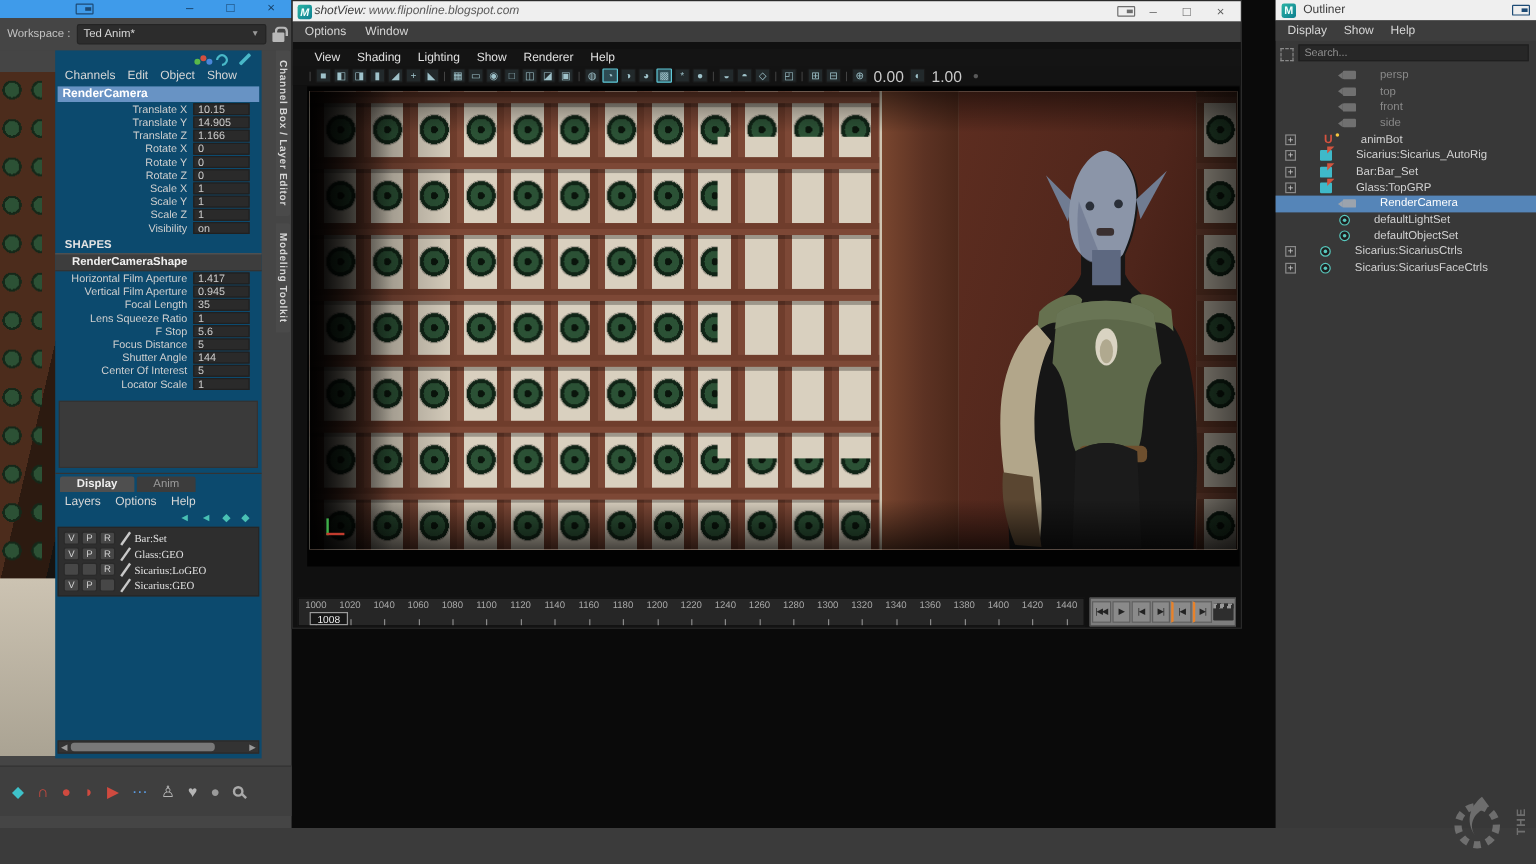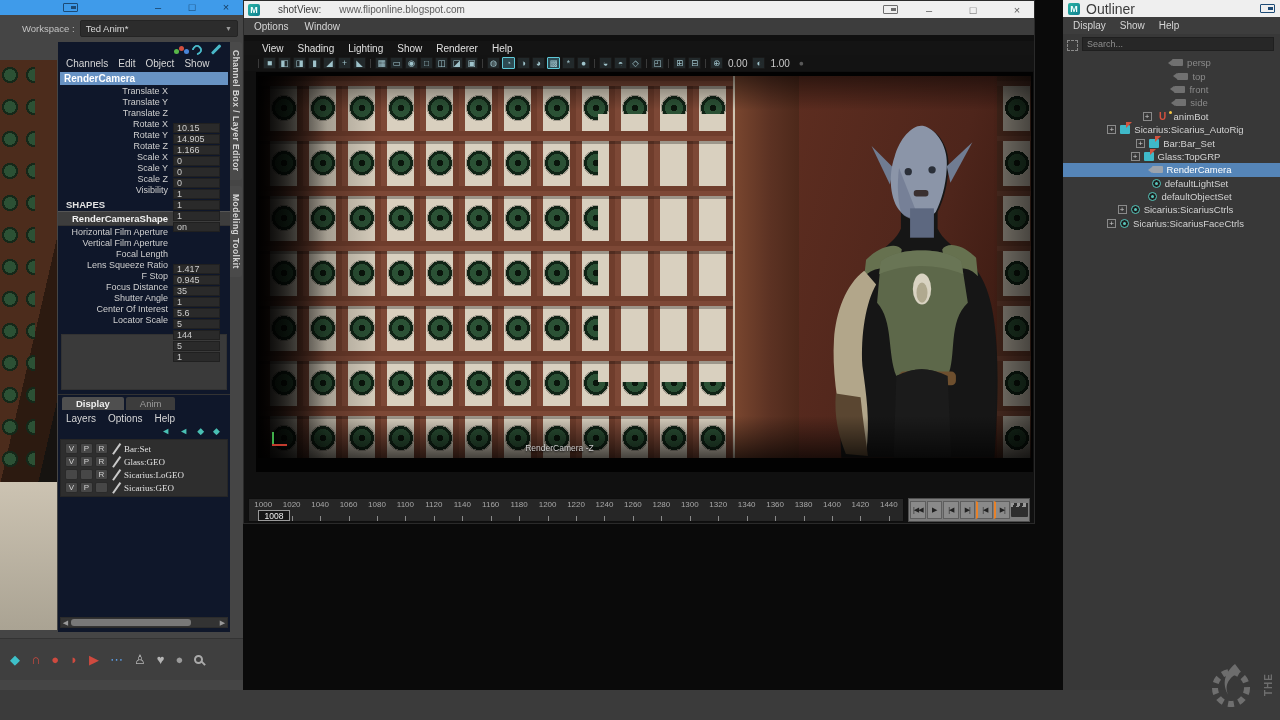--- a/index.html
+++ b/index.html
@@ -5,42 +5,42 @@
   *{margin:0;padding:0;box-sizing:border-box;font-family:"Liberation Sans","DejaVu Sans",sans-serif;}
   html,body{width:1280px;height:720px;overflow:hidden;background:#0a0a0a;}
   
   #main-left{position:absolute;left:0;top:0;width:243px;height:690px;background:#454545;}
   #blue-bar{position:absolute;left:0;top:0;width:100%;height:15px;background:#3f9bea;display:flex;align-items:center;}
   #blue-bar .spacer{flex:1}
   .i-display{width:15px;height:9px;border:1px solid #1c4a75;border-radius:1px;position:relative;}
   .i-display::after{content:"";position:absolute;right:1px;top:2px;width:5px;height:3px;background:#1c4a75;}
   #blue-bar .winctl{color:#143a5e;font-size:11px;width:34px;text-align:center;line-height:15px;}
   
-  #workspace-row{position:absolute;left:0;top:15px;width:100%;height:27px;background:#454545;display:flex;align-items:center;padding:0 6px;gap:5px;margin-left:16px;}
+  #workspace-row{position:absolute;left:0;top:15px;width:100%;height:27px;background:#454545;display:flex;align-items:center;padding:0 6px;gap:5px;}
   #workspace-row .wlabel{color:#c3c3c3;font-size:9.5px;}
   #workspace-dd{flex:1;height:17px;background:#2c2c2c;border:1px solid #242424;border-radius:2px;color:#d8d8d8;font-size:9.5px;display:flex;align-items:center;padding:0 5px;}
   #workspace-dd .ddarrow{margin-left:auto;color:#9a9a9a;font-size:7px;}
   .i-lock{width:10px;height:8px;background:#b8b8b8;border-radius:1px;position:relative;margin-top:4px;}
   .i-lock::before{content:"";position:absolute;left:1.5px;top:-5px;width:7px;height:6px;border:2px solid #b8b8b8;border-bottom:none;border-radius:4px 4px 0 0;}
   
   #sliver{position:absolute;left:0;top:60px;width:57px;height:570px;background:linear-gradient(103deg,#4c2c1c 0 52%,#2c1a10 52% 72%,#161310 72%);overflow:hidden;}
   #sliver .dots{position:absolute;left:0;top:0;width:62%;height:72%;background-image:radial-gradient(circle at 10px 15px,#2c5135 0 6px,#152819 6px 8px,transparent 8px);background-size:24px 32px;}
   #sliver .floor{position:absolute;left:0;bottom:0;width:100%;height:26%;background:linear-gradient(to bottom,#ccc3b2,#aaa393);}
   
-  #channelbox{position:absolute;left:58px;top:42px;width:172px;height:590px;background:#0f172a;}
+  #channelbox{position:absolute;left:46px;top:42px;width:172px;height:590px;background:#0c4a6e;}
   #cb-icons{display:flex;justify-content:flex-end;align-items:center;gap:8px;height:15px;padding-right:8px;}
   .i-node{width:5px;height:5px;border-radius:50%;background:#d34f3f;box-shadow:-5px 3px 0 #59b94a,5px 3px 0 #4a86d9;margin-top:-3px;}
   .i-gauge{width:10px;height:10px;border-radius:50%;border:2px solid #49b8c8;border-bottom-color:transparent;transform:rotate(45deg);}
   .i-pencil{width:12px;height:2.5px;background:#49b8c8;transform:rotate(-45deg);border-radius:1px;}
   #cb-menus{display:flex;gap:10px;padding:1px 0 2px 8px;}
   .menu-item{color:#d6d6d6;font-size:10px;}
   #cb-node-header{background:#6893c4;color:#fff;font-weight:bold;font-size:10px;padding:1px 4px;margin:1px 2px 1px 2px;}
   .arow{display:flex;height:11px;padding-right:10px;}
   .albl{flex:1;text-align:right;padding-right:5px;color:#cfcfcf;font-size:9px;white-space:nowrap;}
-  .aval{width:47px;background:#2a2a2a;border:1px solid #202020;color:#ccc;font-size:9px;height:10px;line-height:9px;padding:0 3px;flex:none;margin-top:37px;}
+  .aval{width:47px;background:#2a2a2a;border:1px solid #202020;color:#ccc;font-size:9px;height:10px;line-height:9px;padding:0 3px;flex:none;}
   #cb-shapes-label{color:#e2e2e2;font-size:9.5px;font-weight:bold;padding:3px 0 1px 8px;}
   #cb-shape-header{color:#f0f0f0;font-size:9.5px;font-weight:bold;background:#3d3d3d;border-top:1px solid #555;border-bottom:1px solid #333;padding:1px 0 1px 14px;margin-bottom:1px;}
   .cb-empty{margin:8px 3px 4px 3px;height:56px;background:#3a3a3a;border:1px solid #323232;}
   
   #le-tabs{display:flex;gap:2px;padding:2px 4px 0 4px;border-top:1px solid #333;margin-top:4px;}
   .le-tab{font-size:9.5px;color:#9a9a9a;background:#3c3c3c;padding:1px 14px;border-radius:2px 2px 0 0;}
   .le-tab.active{background:#4f4f4f;color:#efefef;font-weight:bold;}
   #le-menus{display:flex;gap:12px;padding:3px 0 2px 8px;}
   #le-minicons{display:flex;justify-content:flex-end;gap:9px;padding:1px 10px 3px 0;}
   .i-lay{color:#49c0b4;font-size:9px;line-height:9px;}
@@ -57,37 +57,37 @@
   
   #side-tabs{position:absolute;right:0;top:42px;width:13px;height:560px;}
   .vtab{writing-mode:vertical-rl;color:#d6d6d6;font-size:8.5px;font-weight:bold;background:#4a4a4a;padding:8px 1px;border-radius:0 2px 2px 0;margin-bottom:6px;letter-spacing:.5px;}
   
   #shelf{position:absolute;left:0;top:638px;width:243px;height:42px;background:#3f3f3f;border-top:1px solid #333;display:flex;align-items:center;gap:11px;padding-left:10px;}
   .shelf-icon{font-size:13px;line-height:13px;}
   .i-mag{width:9px;height:9px;border:2px solid #aaa;border-radius:50%;position:relative;}
   .i-mag::after{content:"";position:absolute;width:6px;height:2px;background:#aaa;transform:rotate(45deg);right:-5px;bottom:-2px;}
   
   #shotview{position:absolute;left:243px;top:0;width:792px;height:524px;background:#101010;border:1px solid #2a2a2a;}
-  #sv-title{position:absolute;left:0;top:0;width:100%;height:17px;background:#efefef;display:flex;align-items:center;gap:18px;padding:0 4px;}
+  #sv-title{position:absolute;left:0;top:0;width:100%;height:17px;background:#efefef;display:flex;align-items:center;gap:2px;padding:0 4px;font-style:italic;}
   .maya-m{width:12px;height:12px;background:linear-gradient(135deg,#2ab3a4,#0d7f90);color:#f2fffd;font-weight:bold;font-size:9px;line-height:12px;text-align:center;border-radius:2px;flex:none;}
   .maya-m::before{content:"M";}
   #sv-title .ttl{color:#3c3c3c;font-size:10px;}
   #sv-title .url{color:#5a5a5a;font-size:10px;}
   #sv-title .spacer{flex:1;}
   #sv-title .i-display{border-color:#6e6e6e;}
   #sv-title .i-display::after{background:#6e6e6e;}
   #sv-title .winctl{color:#5c5c5c;font-size:11px;width:26px;text-align:center;}
   #sv-menubar{position:absolute;left:0;top:17px;width:100%;height:17px;background:#3d3d3d;display:flex;gap:16px;align-items:center;padding-left:10px;}
   #sv-panelmenu{position:absolute;left:0;top:40px;width:100%;height:14px;display:flex;gap:14px;align-items:center;padding-left:18px;background:#141414;}
   #sv-panelmenu .menu-item{font-size:10px;color:#e0e0e0;}
   #sv-toolbar{position:absolute;left:0;top:54px;width:100%;height:16px;background:#131313;display:flex;gap:2px;align-items:center;padding-left:12px;}
   .tbi{width:13px;height:12px;display:flex;align-items:center;justify-content:center;color:#9fc3cb;font-size:8.5px;background:#22292b;border:1px solid #191919;border-radius:1px;flex:none;overflow:hidden;}
   .tbi.sep{background:transparent;border:none;color:#4d4d4d;width:5px;}
   .tbi.hl{border-color:#5fc9d8;background:#2d4b53;}
-  .tbi.field{width:auto;background:transparent;border:none;color:#c9c9c9;font-size:10px;padding:0 3px;}
+  .tbi.field{width:auto;background:transparent;border:none;color:#c9c9c9;font-size:13px;padding:0 3px;}
   .tbi.dim{background:transparent;border:none;color:#585858;}
   
   #sv-viewport{position:absolute;left:12px;top:71px;width:777px;height:400px;background:#020202;}
   #render{position:absolute;left:2px;top:4px;right:2px;bottom:14px;overflow:hidden;background:#d9d0bf;}
   #bottles{position:absolute;left:0;top:0;width:61.5%;height:100%;background-color:#d9d0bf;background-image:radial-gradient(circle at 26px 32px,#0a150c 0 3px,#2b5135 3px 9px,#102416 9px 12px,rgba(0,0,0,.25) 12px 13px,transparent 13px);background-size:39px 55px;}
   #patch{position:absolute;left:44%;top:10%;width:18%;height:70%;background:#d9d0bf;}
   #lattice{position:absolute;left:0;top:0;width:61.5%;height:100%;background-image:repeating-linear-gradient(to bottom,#6f3d2c 0 5px,#7d4836 5px 10px,rgba(0,0,0,.28) 10px 13px,transparent 13px 55px),repeating-linear-gradient(to right,#6f3d2c 0 6px,#7d4836 6px 12px,transparent 12px 39px);}
   #rack-shadow{position:absolute;left:0;top:0;width:61.5%;height:100%;background:linear-gradient(to right,rgba(0,0,0,.8),rgba(0,0,0,.25) 14%,transparent 26%);}
   #pillar{position:absolute;left:61.5%;top:0;width:8.5%;height:100%;background:linear-gradient(to right,#79462f,#5c3223 55%,#41211491);border-left:2px solid #cfc5b2;background-color:#5c3223;}
   #charbg{position:absolute;left:70%;top:0;right:0;height:100%;background:linear-gradient(105deg,#5d2d20 0,#4e251b 55%,#32150d 100%);}
@@ -106,28 +106,28 @@
   .tick::after{content:"";position:absolute;left:50%;bottom:0;width:1px;height:5px;background:#8a8a8a;}
   #frame-box{position:absolute;left:10px;bottom:1px;width:32px;height:11px;background:#161616;border:1px solid #9a9a9a;color:#f0f0f0;font-size:8.5px;text-align:center;line-height:10px;}
   #playback{width:122px;background:#7d7d7d;border:1px solid #4e4e4e;display:flex;align-items:center;padding:0 1px;gap:1px;}
   .pb{flex:1;height:18px;background:#8a8a8a;border:1px solid #5e5e5e;color:#222;font-size:7px;display:flex;align-items:center;justify-content:center;letter-spacing:-1px;}
   .pb.key{border-left:2px solid #e8822a;}
   .clap{width:17px;height:14px;background:#2e2e2e;position:relative;border-radius:1px;flex:none;}
   .clap::before{content:"";position:absolute;top:0;left:0;right:0;height:4px;background:repeating-linear-gradient(105deg,#999 0 3px,#2e2e2e 3px 6px);}
   
   #outliner{position:absolute;left:1063px;top:0;width:217px;height:690px;background:#383838;}
   #ol-title{height:17px;background:#efefef;display:flex;align-items:center;gap:6px;padding:0 5px;}
-  #ol-title .ttl{color:#3c3c3c;font-size:14px;flex:1;}
+  #ol-title .ttl{color:#3c3c3c;font-size:10px;flex:1;}
   #ol-menus{height:17px;background:#3d3d3d;display:flex;gap:14px;align-items:center;padding-left:10px;}
   #ol-search{height:19px;display:flex;align-items:flex-end;gap:4px;padding:2px 6px 2px 4px;}
   .i-selbox{width:11px;height:11px;border:1px dashed #8a8a8a;flex:none;}
   #ol-search input{flex:1;height:14px;background:#272727;border:1px solid #1f1f1f;color:#cfcfcf;font-size:9px;padding:0 4px;}
   #ol-search input::placeholder{color:#8f8f8f;}
   #ol-tree{padding-top:3px;}
-  .orow{display:flex;align-items:center;height:13.4px;padding-left:8px;gap:4px;font-size:9.5px;color:#d2d2d2;justify-content:center;}
+  .orow{display:flex;align-items:center;height:13.4px;padding-left:8px;gap:20px;font-size:9.5px;color:#d2d2d2;}
   .orow.ind{padding-left:24px;}
   .orow.dim .olabel{color:#8a8a8a;}
   .orow.sel{background:#5585b8;}
   .orow.sel .olabel{color:#fff;}
   .expander{width:9px;height:9px;border:1px solid #8a8a8a;color:#cfcfcf;font-size:8px;line-height:7px;text-align:center;flex:none;visibility:hidden;}
   .expander::before{content:"+";}
   .orow.exp .expander{visibility:visible;}
   .oicon{flex:none;display:flex;align-items:center;justify-content:center;width:14px;}
   .i-camera{width:11px;height:7px;background:#9ba3ad;border-radius:1px;position:relative;margin-left:3px;}
   .i-camera::before{content:"";position:absolute;left:-4px;top:.5px;border-right:4px solid #9ba3ad;border-top:3px solid transparent;border-bottom:3px solid transparent;}
@@ -468,21 +468,20 @@
         <path d="M60,196 C40,211 29,241 27,271 C25,302 30,341 38,372 L62,396 C67,360 62,330 58,300 C56,265 62,230 73,211 Z" fill="#b2a68a"></path>
         <path d="M29,330 C27,356 32,376 40,396 L64,398 C61,375 58,355 56,334 Z" fill="#5a4631"></path>
         <rect x="98" y="306" width="62" height="15" rx="5" fill="#6e4f2e"></rect>
         <path d="M95,311 C114,301 131,301 151,311 L155,400 L92,400 Z" fill="#1b1b1b"></path>
       </svg>
       <div id="vignette"></div>
       <div id="axis-gizmo">
         <span class="ay"></span>
           <span class="ax"></span>
       </div>
-      <div id="cam-label">RenderCamera -Z</div>
     </div>
   </div>
 
   <div id="sv-timeline">
     <div id="ruler">
 
         <span class="tick">
           <span class="tlabel">1000</span>
         </span>
 

